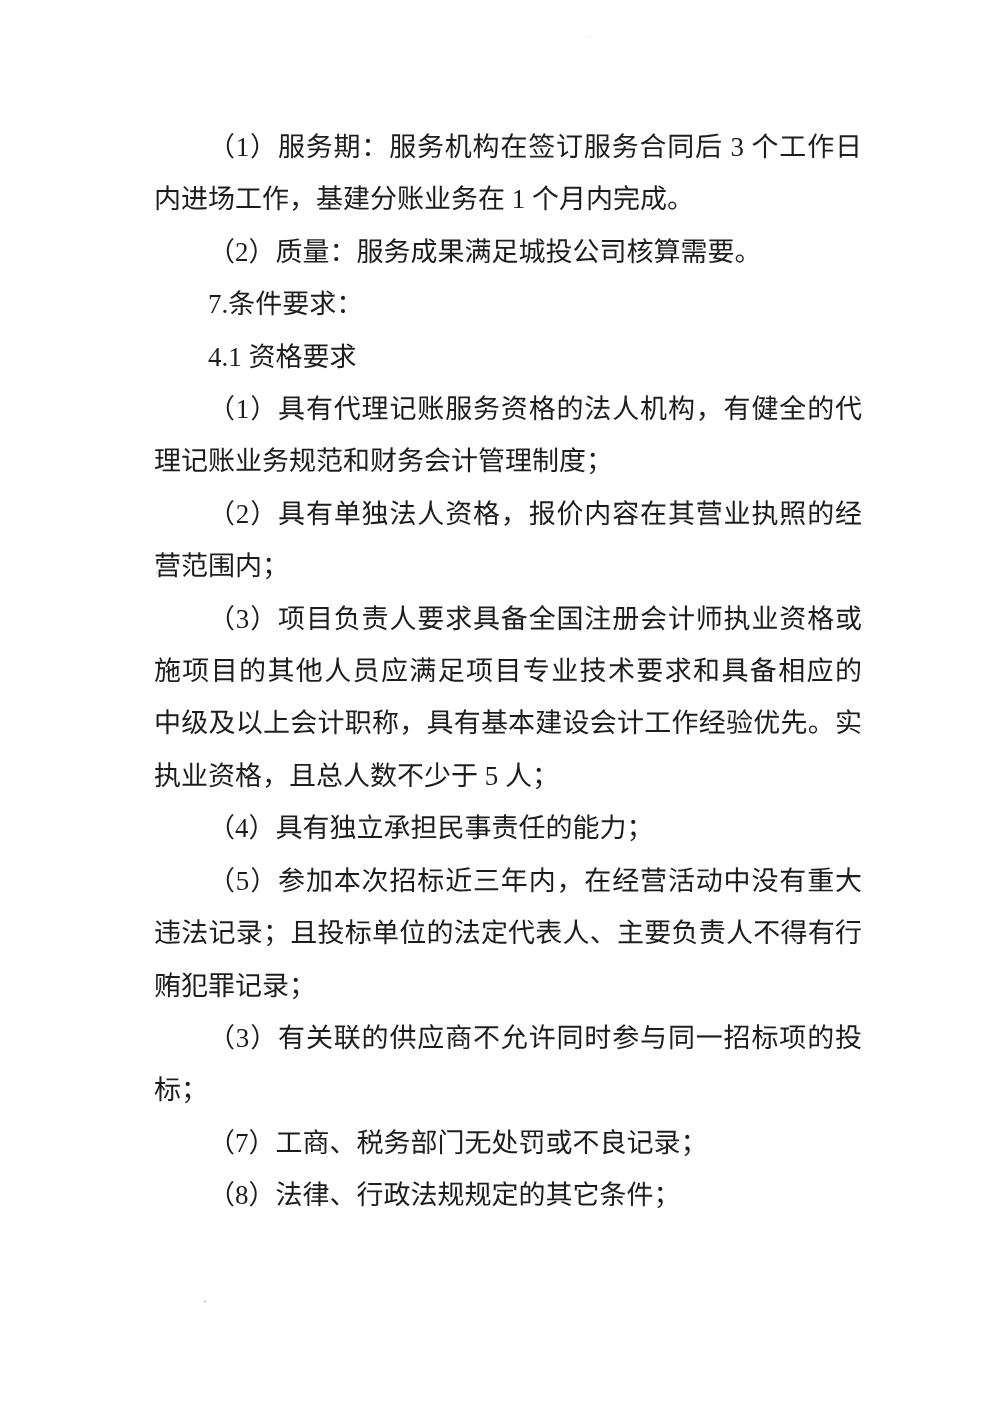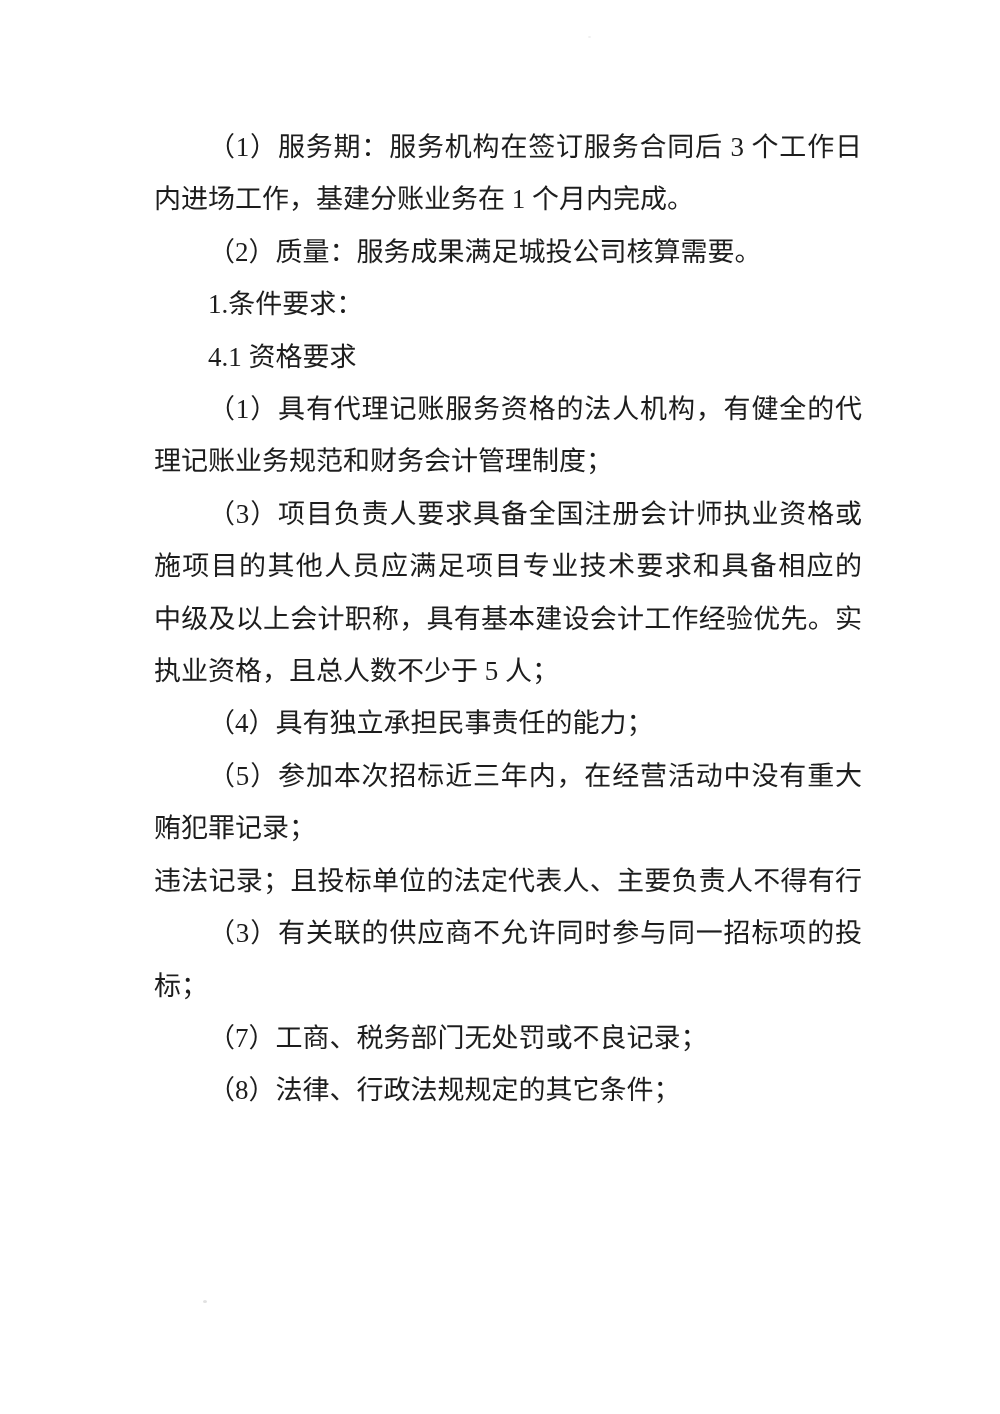--- a/index.html
+++ b/index.html
@@ -56,42 +56,46 @@
 <div class="page">
   <div class="doc-body">
       <div class="paragraph">
         <div class="line indent fill">（1）服务期：服务机构在签订服务合同后 3 个工作日</div>
         <div class="line">内进场工作，基建分账业务在 1 个月内完成。</div>
       </div>
       <div class="paragraph">
         <div class="line indent">（2）质量：服务成果满足城投公司核算需要。</div>
       </div>
       <div class="paragraph">
-        <div class="line indent">1.条件要求：</div>
+        <div class="line indent">7.条件要求：</div>
       </div>
       <div class="paragraph">
         <div class="line indent">4.1 资格要求</div>
       </div>
       <div class="paragraph">
         <div class="line indent fill">（1）具有代理记账服务资格的法人机构，有健全的代</div>
         <div class="line">理记账业务规范和财务会计管理制度；</div>
+      </div>
+      <div class="paragraph">
+        <div class="line indent fill">（2）具有单独法人资格，报价内容在其营业执照的经</div>
+        <div class="line">营范围内；</div>
       </div>
       <div class="paragraph">
         <div class="line indent fill">（3）项目负责人要求具备全国注册会计师执业资格或</div>
         <div class="line fill">施项目的其他人员应满足项目专业技术要求和具备相应的</div>
         <div class="line fill">中级及以上会计职称，具有基本建设会计工作经验优先。实</div>
         <div class="line">执业资格，且总人数不少于 5 人；</div>
       </div>
       <div class="paragraph">
         <div class="line indent">（4）具有独立承担民事责任的能力；</div>
       </div>
       <div class="paragraph">
         <div class="line indent fill">（5）参加本次招标近三年内，在经营活动中没有重大</div>
+        <div class="line fill">违法记录；且投标单位的法定代表人、主要负责人不得有行</div>
         <div class="line">贿犯罪记录；</div>
-        <div class="line fill">违法记录；且投标单位的法定代表人、主要负责人不得有行</div>
       </div>
       <div class="paragraph">
         <div class="line indent fill">（3）有关联的供应商不允许同时参与同一招标项的投</div>
         <div class="line">标；</div>
       </div>
       <div class="paragraph">
         <div class="line indent">（7）工商、税务部门无处罚或不良记录；</div>
       </div>
       <div class="paragraph">
         <div class="line indent">（8）法律、行政法规规定的其它条件；</div>

